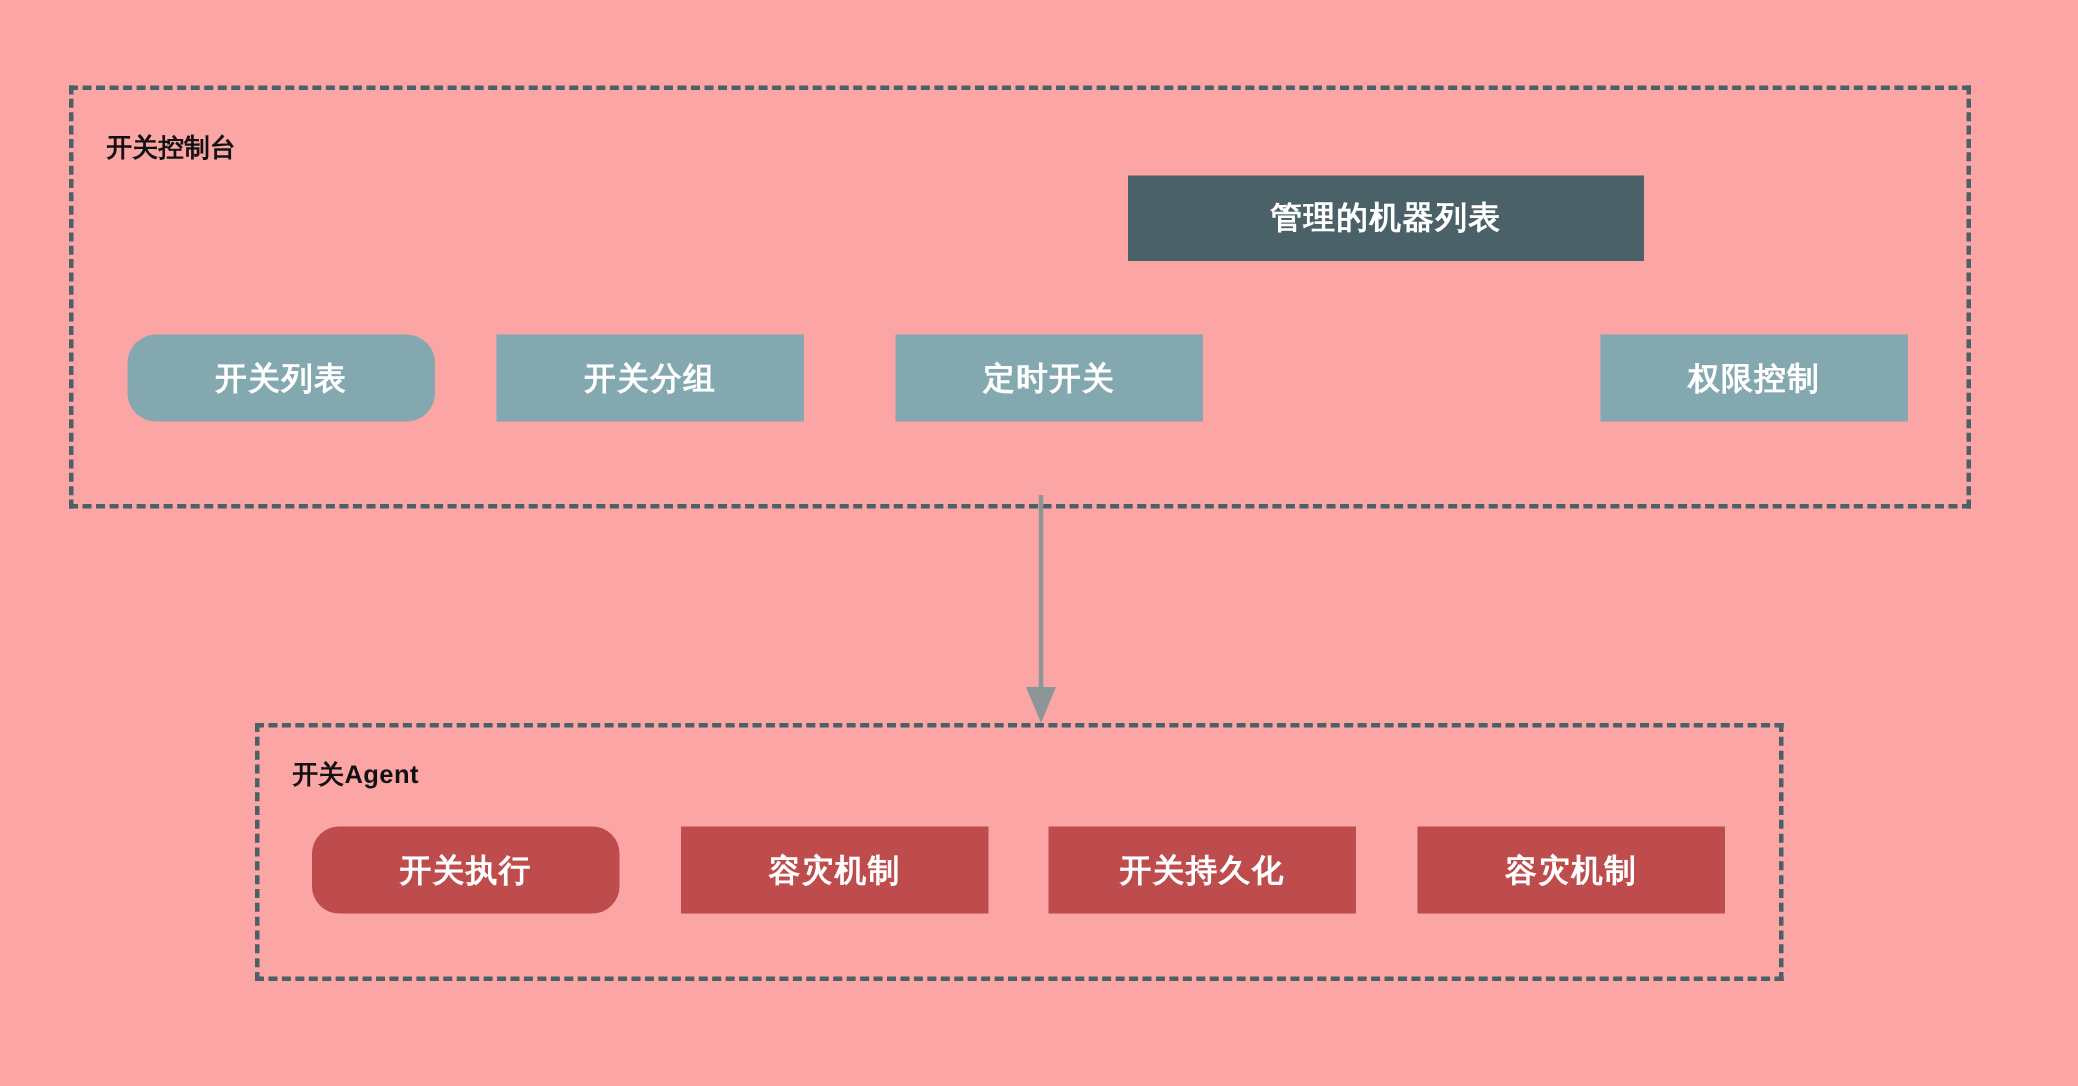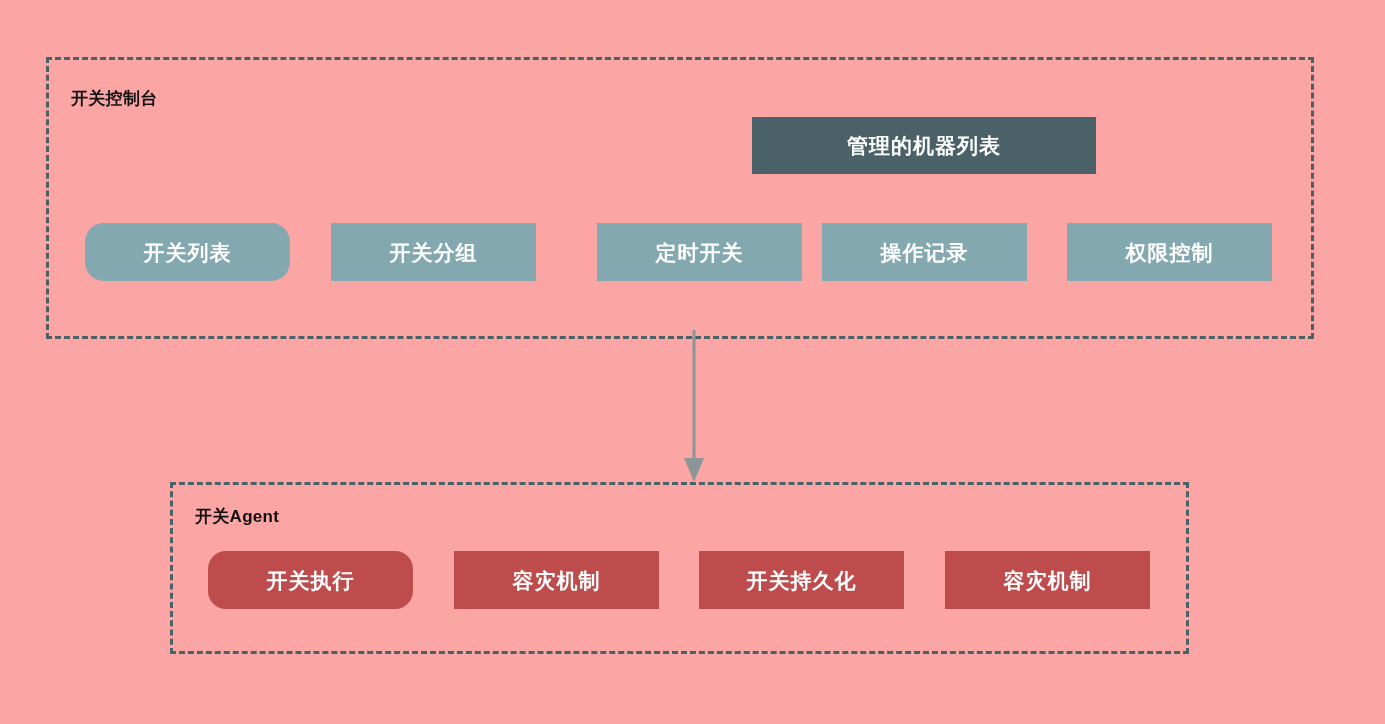--- a/index.html
+++ b/index.html
@@ -112,21 +112,20 @@
   </div>
 
   <div class="node dark" id="node-machine-list">管理的机器列表</div>
 
   <div class="node teal teal-row-node" style="left:85px;border-radius:19px;">开关列表</div>
 
   <div class="node teal teal-row-node" style="left:331px;">开关分组</div>
 
   <div class="node teal teal-row-node" style="left:560px;margin-left:37px;">定时开关</div>
 
-  <div class="node teal teal-row-node" style="left:822px;">操作记录</div>
 
   <div class="node teal teal-row-node" style="left:1067px;">权限控制</div>
 
   <svg id="connector-arrow" viewBox="0 0 60 160">
     <line x1="30" y1="0" x2="30" y2="136" stroke="#8c9699" stroke-width="3"></line>
     <polygon points="30,152 20,128 40,128" fill="#8c9699"></polygon>
   </svg>
 
   <div class="group-box" id="agent-group">
 

